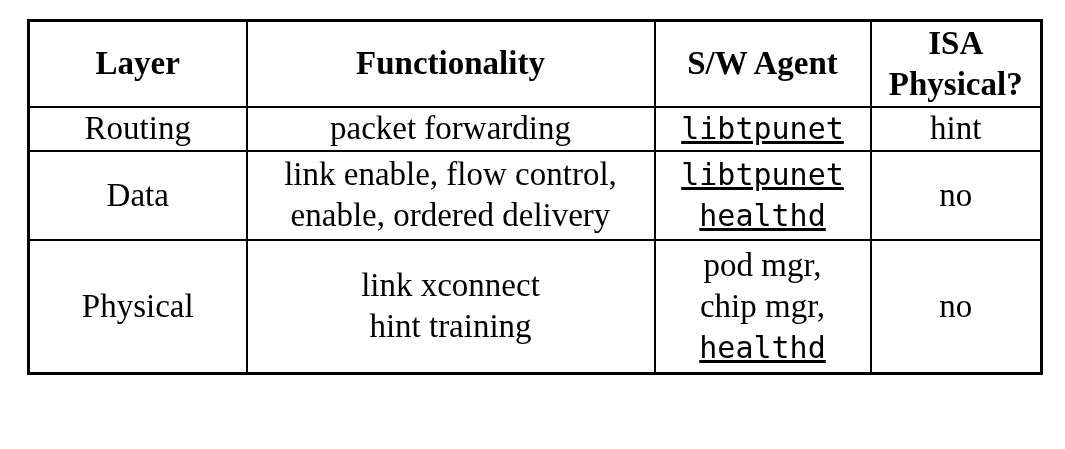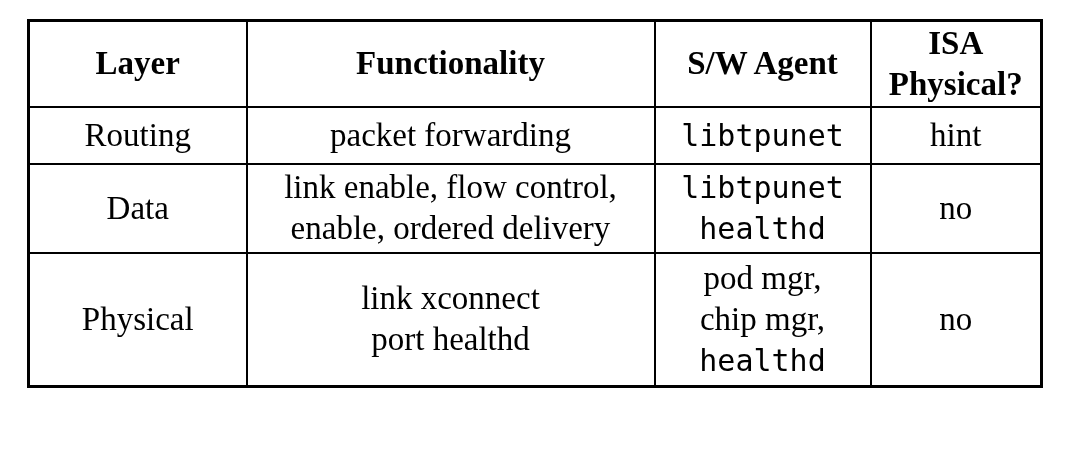--- a/index.html
+++ b/index.html
@@ -21,26 +21,26 @@
     font-family:"Liberation Serif", serif;
     font-size:33px;
     line-height:41px;
   }
   .col-layer{width:218px;}
   .col-func{width:408px;}
   .col-agent{width:216px;}
   .col-isa{width:171px;}
   tr.row-header{height:86px;}
   tr.row-1{height:46px;}
-  tr.row-2{height:57px;}
+  tr.row-2{height:44px;}
   tr.row-3{height:89px;}
   tr.row-4{height:134px;}
   td.hdr{font-weight:bold;line-height:40px;}
   .line{display:block;}
-  .mono{font-family:"DejaVu Sans Mono", monospace;font-size:30px;}
+  .mono{font-family:"DejaVu Sans Mono", monospace;font-size:30px;text-decoration:underline;}
   .ital{}
   .bold{font-weight:bold;}
 </style>
 </head>
 <body>
 
 <div class="canvas">
   <table class="paper-table">
     <colgroup>
       <col class="col-layer">
@@ -97,21 +97,21 @@
           <span class="line">no</span>
         </td>
       </tr>
 
       <tr class="row-4">
         <td>
           <span class="line">Physical</span>
         </td>
         <td>
           <span class="line">link xconnect</span>
-          <span class="line">port healthd</span>
+          <span class="line">hint training</span>
         </td>
         <td>
           <span class="line">pod mgr,</span>
           <span class="line">chip mgr,</span>
           <span class="line mono">healthd</span>
         </td>
         <td>
           <span class="line">no</span>
         </td>
       </tr>

